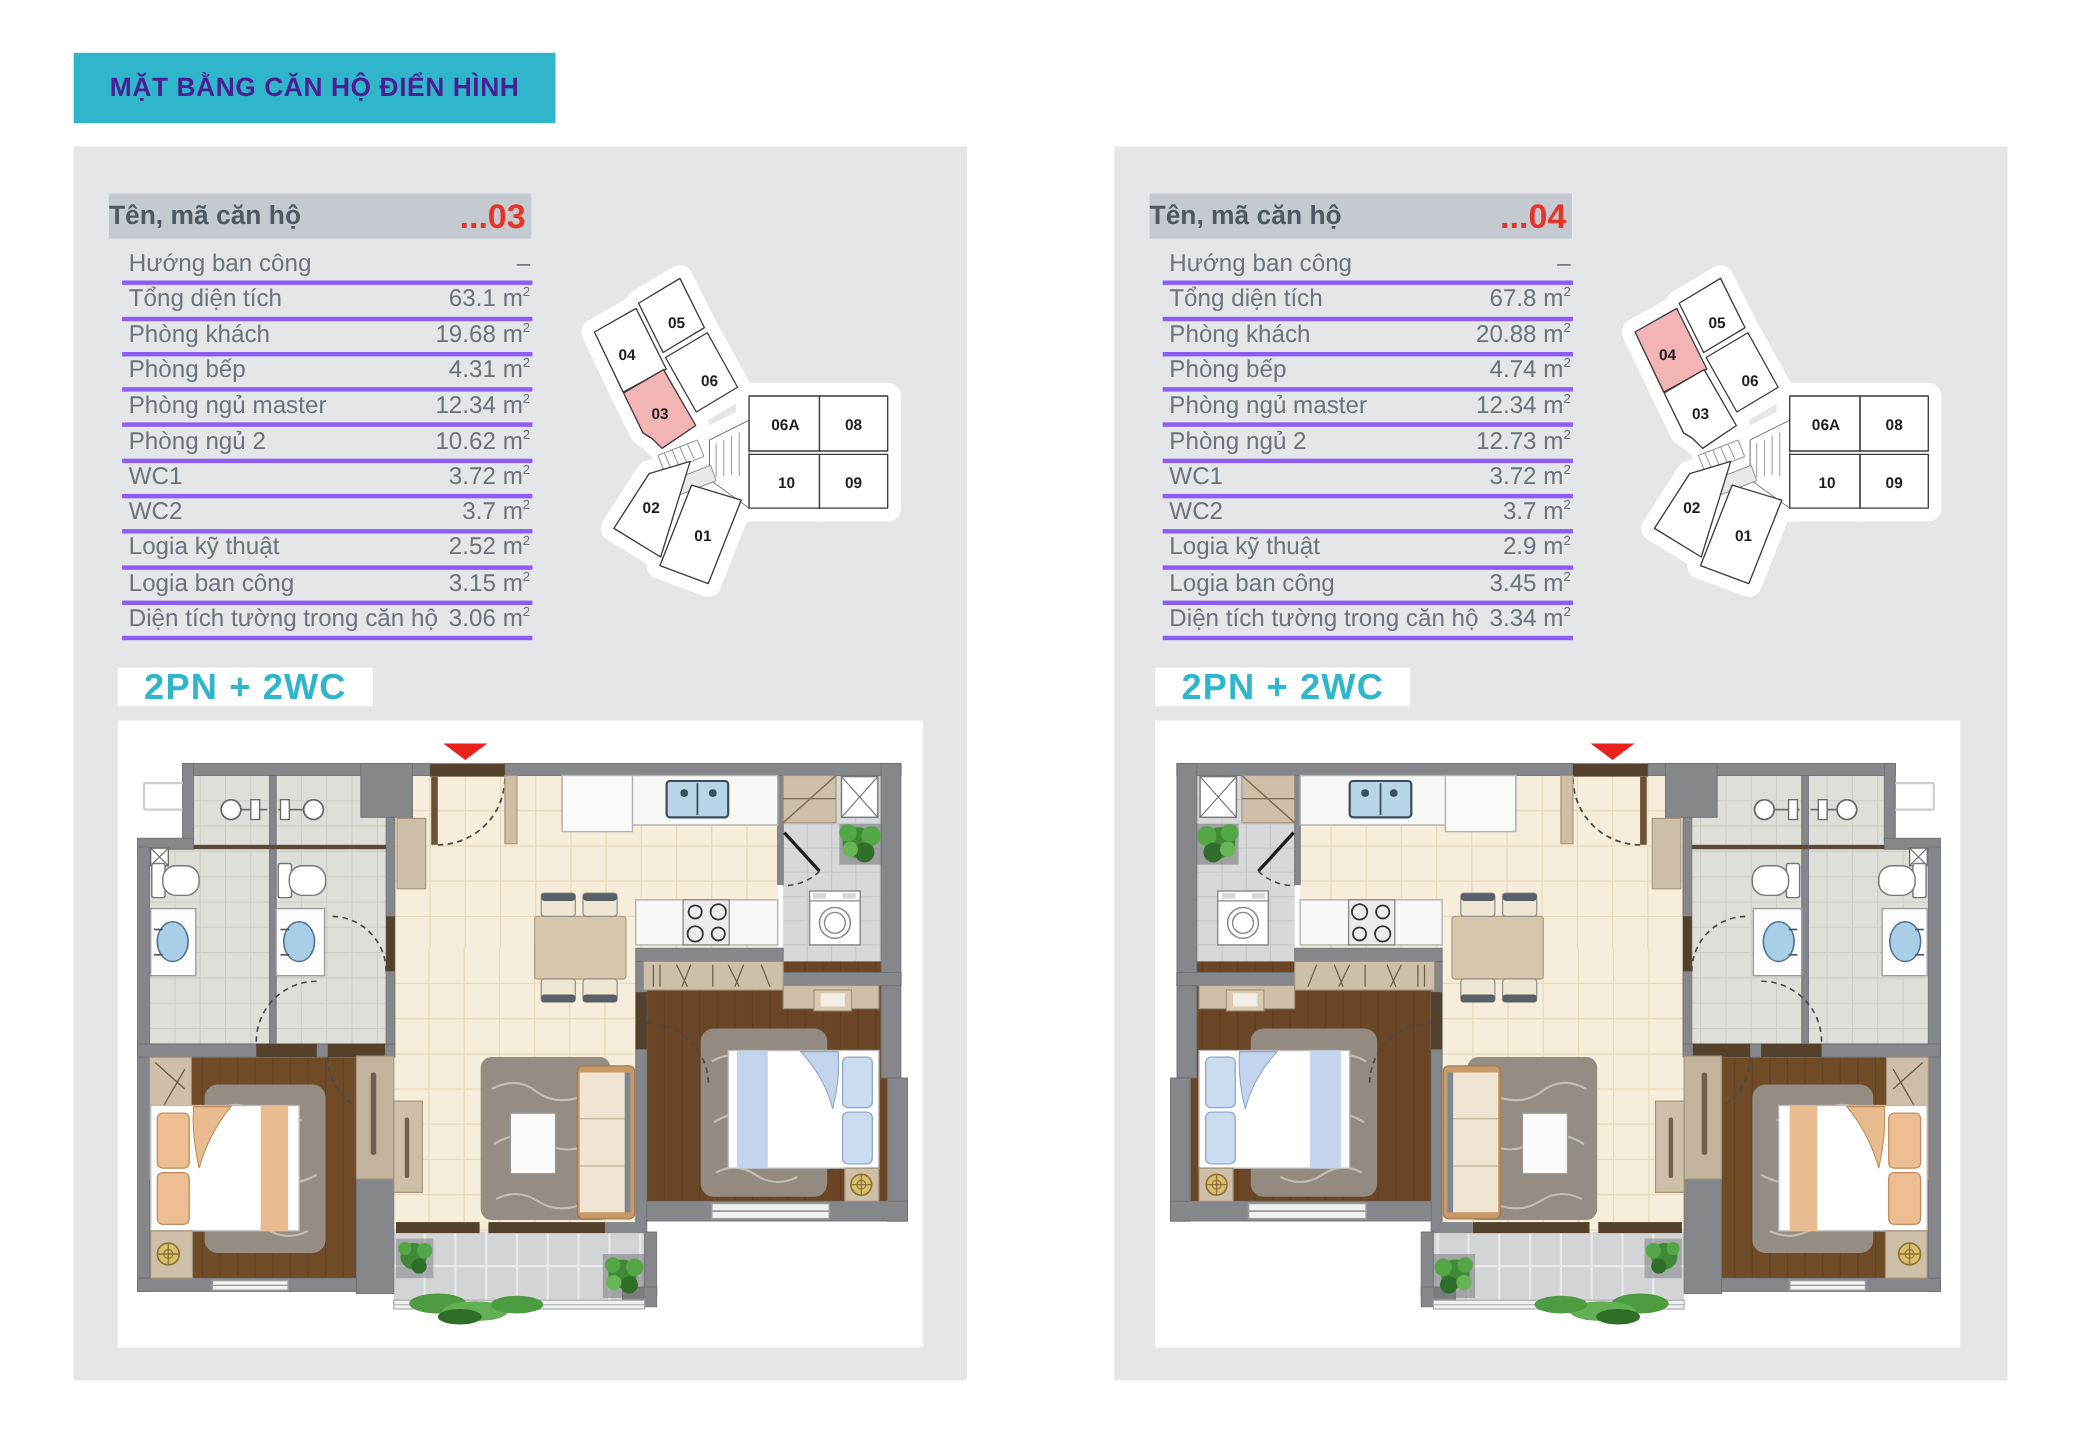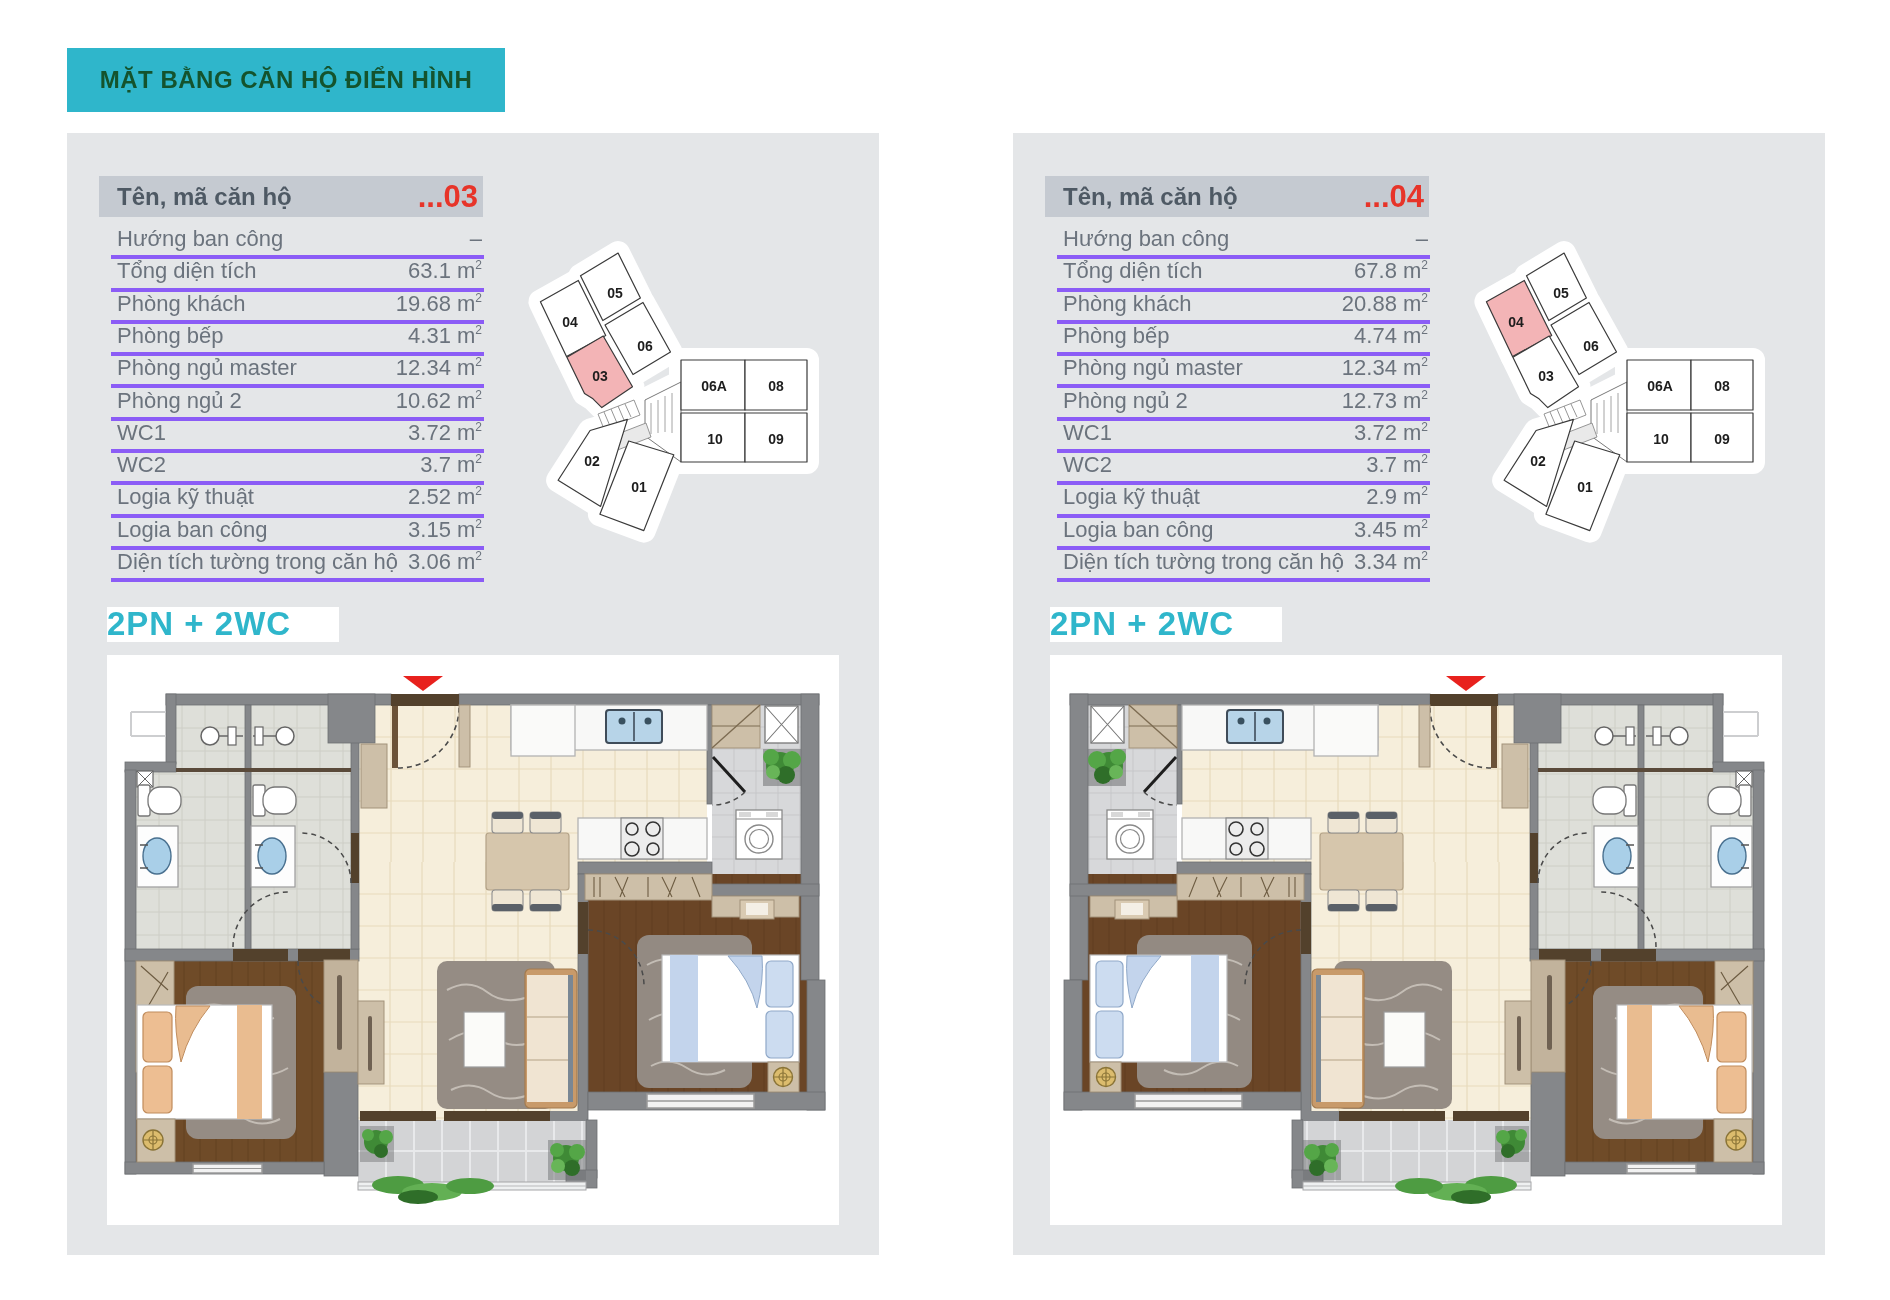--- a/index.html
+++ b/index.html
@@ -1,28 +1,28 @@
 <!DOCTYPE html>
 <html><head><meta charset="utf-8">
 <style>
   html,body{margin:0;padding:0;width:1890px;height:1300px;background:#ffffff;
     font-family:"Liberation Sans", sans-serif;}
   .panel{position:absolute;top:133px;width:812px;height:1122px;background:#e4e6e8;}
   .title{position:absolute;left:67px;top:48px;width:438px;height:64px;background:#2fb6cb;
-    color:#14532d;font-weight:bold;font-size:24px;line-height:64px;text-align:center;letter-spacing:0.5px;}
+    color:#4c1d95;font-weight:bold;font-size:24px;line-height:64px;text-align:center;letter-spacing:0.5px;}
   .thead{position:absolute;top:176px;width:384px;height:41px;background:#c5cad1;
-    color:#4e5964;font-weight:bold;font-size:24px;line-height:41px;padding-left:18px;box-sizing:border-box;}
+    color:#4e5964;font-weight:bold;font-size:24px;line-height:41px;box-sizing:border-box;}
   .thead .code{position:absolute;right:5px;top:0;color:#e73429;font-size:31px;text-align:center;}
   .trow{position:absolute;width:373px;height:32.3px;border-bottom:4px solid #8b5cf6;
     color:#6b737d;font-size:22px;line-height:31px;}
   .trow .tl{position:absolute;left:6px;top:0;}
   .trow .tv{position:absolute;right:2px;top:0;}
   .trow sup{font-size:12px;vertical-align:baseline;position:relative;top:-9px;line-height:0;letter-spacing:0;}
   .badge2pn{position:absolute;top:607px;width:232px;height:35px;background:#fff;color:#2fb6cb;
-    font-weight:bold;font-size:33px;line-height:34px;box-sizing:border-box;letter-spacing:1px;}
+    font-weight:bold;font-size:33px;line-height:34px;padding-left:24px;box-sizing:border-box;letter-spacing:1px;}
   .planbox{position:absolute;top:655px;width:732px;height:570px;background:#fff;}
 </style></head>
 <body>
 
 <div class="title">MẶT BẰNG CĂN HỘ ĐIỂN HÌNH</div>
 
 <div class="panel" style="left:67px;"></div>
 
 <div class="panel" style="left:1013px;"></div>
 

